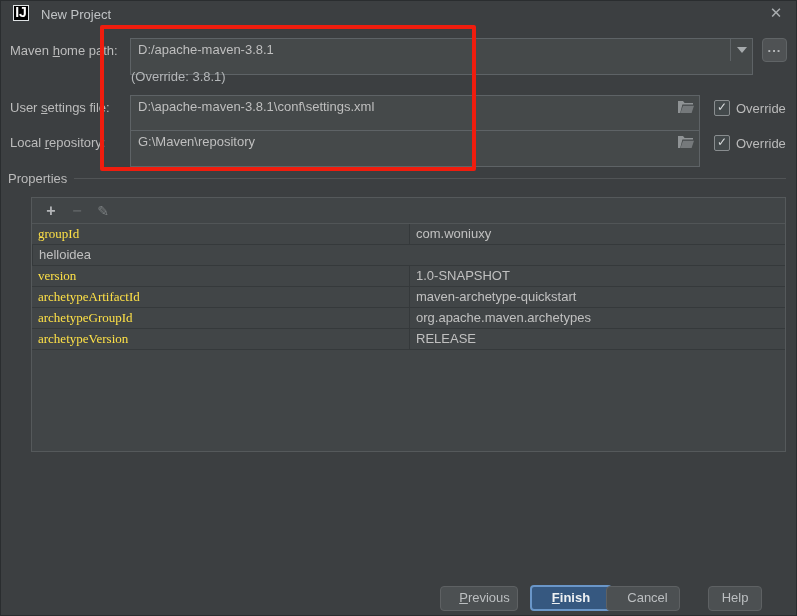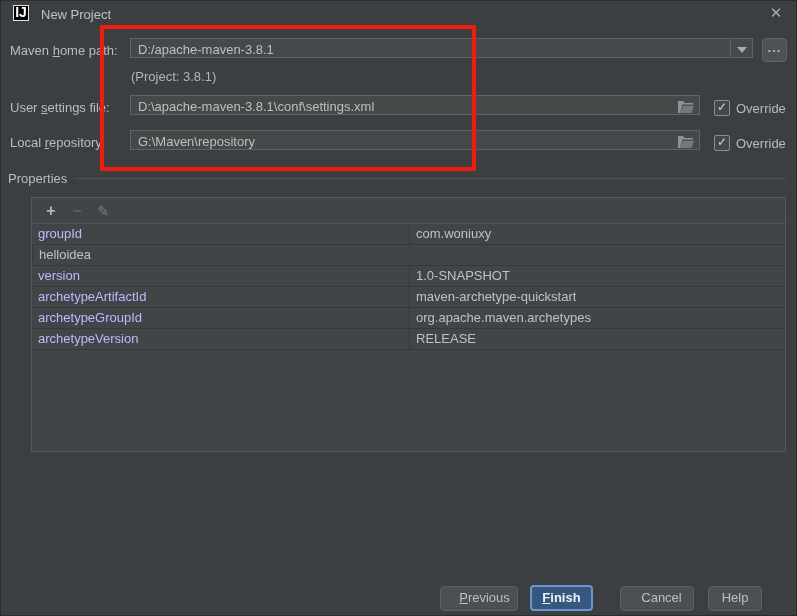--- a/index.html
+++ b/index.html
@@ -12,21 +12,21 @@
   
   .app-icon{left:13px;top:5px;width:14px;height:14px;background:#000;border:1px solid #dfe3e5;
     color:#fff;font-size:14px;font-weight:bold;line-height:13px;text-align:center;letter-spacing:0;}
   .title{left:41px;top:7px;color:#c0c3c5;}
   .close-x{right:12px;top:4px;width:18px;height:18px;color:#a9adaf;font-size:15px;line-height:18px;
     text-align:center;cursor:pointer;}
   
   .lbl{left:10px;color:#bcbcbc;}
   .mn{text-decoration:underline;}
   
-  .field{background:#45494a;border:1px solid #5e6366;box-sizing:border-box;height:20px;
+  .field{background:#45494a;border:1px solid #5e6366;box-sizing:border-box;height:37px;
     color:#bfbfbf;line-height:22px;padding-left:7px;white-space:nowrap;overflow:hidden;}
   .combo-arrow-box{position:absolute;right:0;top:0;width:21px;height:22px;border-left:1px solid #5e6366;
     display:flex;align-items:center;justify-content:center;}
   .tri-down{width:0;height:0;border-left:5px solid transparent;border-right:5px solid transparent;
     border-top:6px solid #a6aaac;}
   .browse-btn{left:762px;top:38px;width:25px;height:24px;background:#4f5254;border:1px solid #606466;
     border-radius:4px;box-sizing:border-box;color:#b6b9bb;text-align:center;line-height:18px;
     font-weight:bold;letter-spacing:1px;cursor:pointer;}
   .folder-ico{position:absolute;right:5px;top:4px;width:17px;height:14px;}
   .note{color:#b4b7b9;}
@@ -39,21 +39,21 @@
   
   .sep-line{height:1px;background:#515456;}
   .ptable{left:31px;top:197px;width:755px;height:255px;border:1px solid #55595b;background:#414547;
     box-sizing:border-box;}
   .ptoolbar{height:25px;border-bottom:1px solid #515557;display:flex;align-items:center;gap:0;}
   .tbtn{width:26px;text-align:center;cursor:pointer;}
   .tb-add{color:#b4b6b8;font-size:16px;font-weight:bold;margin-left:6px;}
   .tb-del{color:#5c6062;font-size:16px;font-weight:bold;}
   .tb-edit{color:#7c8082;font-size:14px;}
   .prow{height:21px;border-bottom:1px solid #35393b;display:flex;box-sizing:border-box;}
-  .pkey{width:377px;padding-left:6px;line-height:20px;color:#c4b5fd;box-sizing:border-box;}
+  .pkey{width:377px;padding-left:6px;line-height:20px;color:#fde047;box-sizing:border-box;font-family:Liberation Serif, serif;}
   .pval{flex:1;border-left:1px solid #35393b;padding-left:6px;line-height:20px;color:#c0c0c0;}
   
   .btn{height:25px;background:#4c5052;border:1px solid #5e6163;border-radius:4px;box-sizing:border-box;
     color:#bcbfc1;text-align:center;line-height:22px;cursor:pointer;}
   .btn-default{background:#365880;border:2px solid #6a96c8;color:#eef1f3;font-weight:bold;line-height:21px;}
 </style>
 </head>
 <body>
 
 <div class="dialog">
@@ -65,21 +65,21 @@
   <div class="abs lbl" style="top:43px;">
     <span>Maven </span><span class="mn">h</span><span>ome path:</span>
   </div>
   <div class="abs field" style="left:130px;top:38px;width:623px;">
     <span>D:/apache-maven-3.8.1</span>
     <div class="combo-arrow-box">
       <div class="tri-down"></div>
     </div>
   </div>
   <div class="abs browse-btn">...</div>
-  <div class="abs note" style="left:131px;top:69px;">(Project: 3.8.1)</div>
+  <div class="abs note" style="left:131px;top:69px;">(Override: 3.8.1)</div>
 
   <div class="abs lbl" style="top:100px;">
     <span>User </span><span class="mn">s</span><span>ettings file:</span>
   </div>
   <div class="abs field" style="left:130px;top:95px;width:570px;">
     <span>D:\apache-maven-3.8.1\conf\settings.xml</span>
     <svg class="folder-ico" viewBox="0 0 17 14">
       <path d="M1 13 L1 1 L6 1 L7.6 3 L16 3 L16 4.6 L5.4 4.6 L3.2 13 Z" fill="#8f9395"></path>
       <path d="M6 5.8 L17 5.8 L14.6 13 L3.4 13 Z" fill="#75797b"></path>
     </svg>
@@ -132,19 +132,19 @@
     </div>
     <div class="prow">
       <div class="pkey">archetypeVersion</div>
       <div class="pval">RELEASE</div>
     </div>
   </div>
 
   <div class="abs btn" style="left:440px;top:586px;width:78px;padding-left:11px;">
     <span class="mn">P</span><span>revious</span>
   </div>
-  <div class="abs btn btn-default" style="left:530px;top:585px;width:63px;height:26px;">
+  <div class="abs btn btn-default" style="left:530px;top:585px;width:82px;height:26px;">
     <span class="mn">F</span><span>inish</span>
   </div>
-  <div class="abs btn" style="left:620px;top:586px;width:74px;padding-left:9px;">Cancel</div>
+  <div class="abs btn" style="left:606px;top:586px;width:74px;padding-left:9px;">Cancel</div>
   <div class="abs btn" style="left:708px;top:586px;width:54px;">Help</div>
 
 </div>
 
 </body></html>

